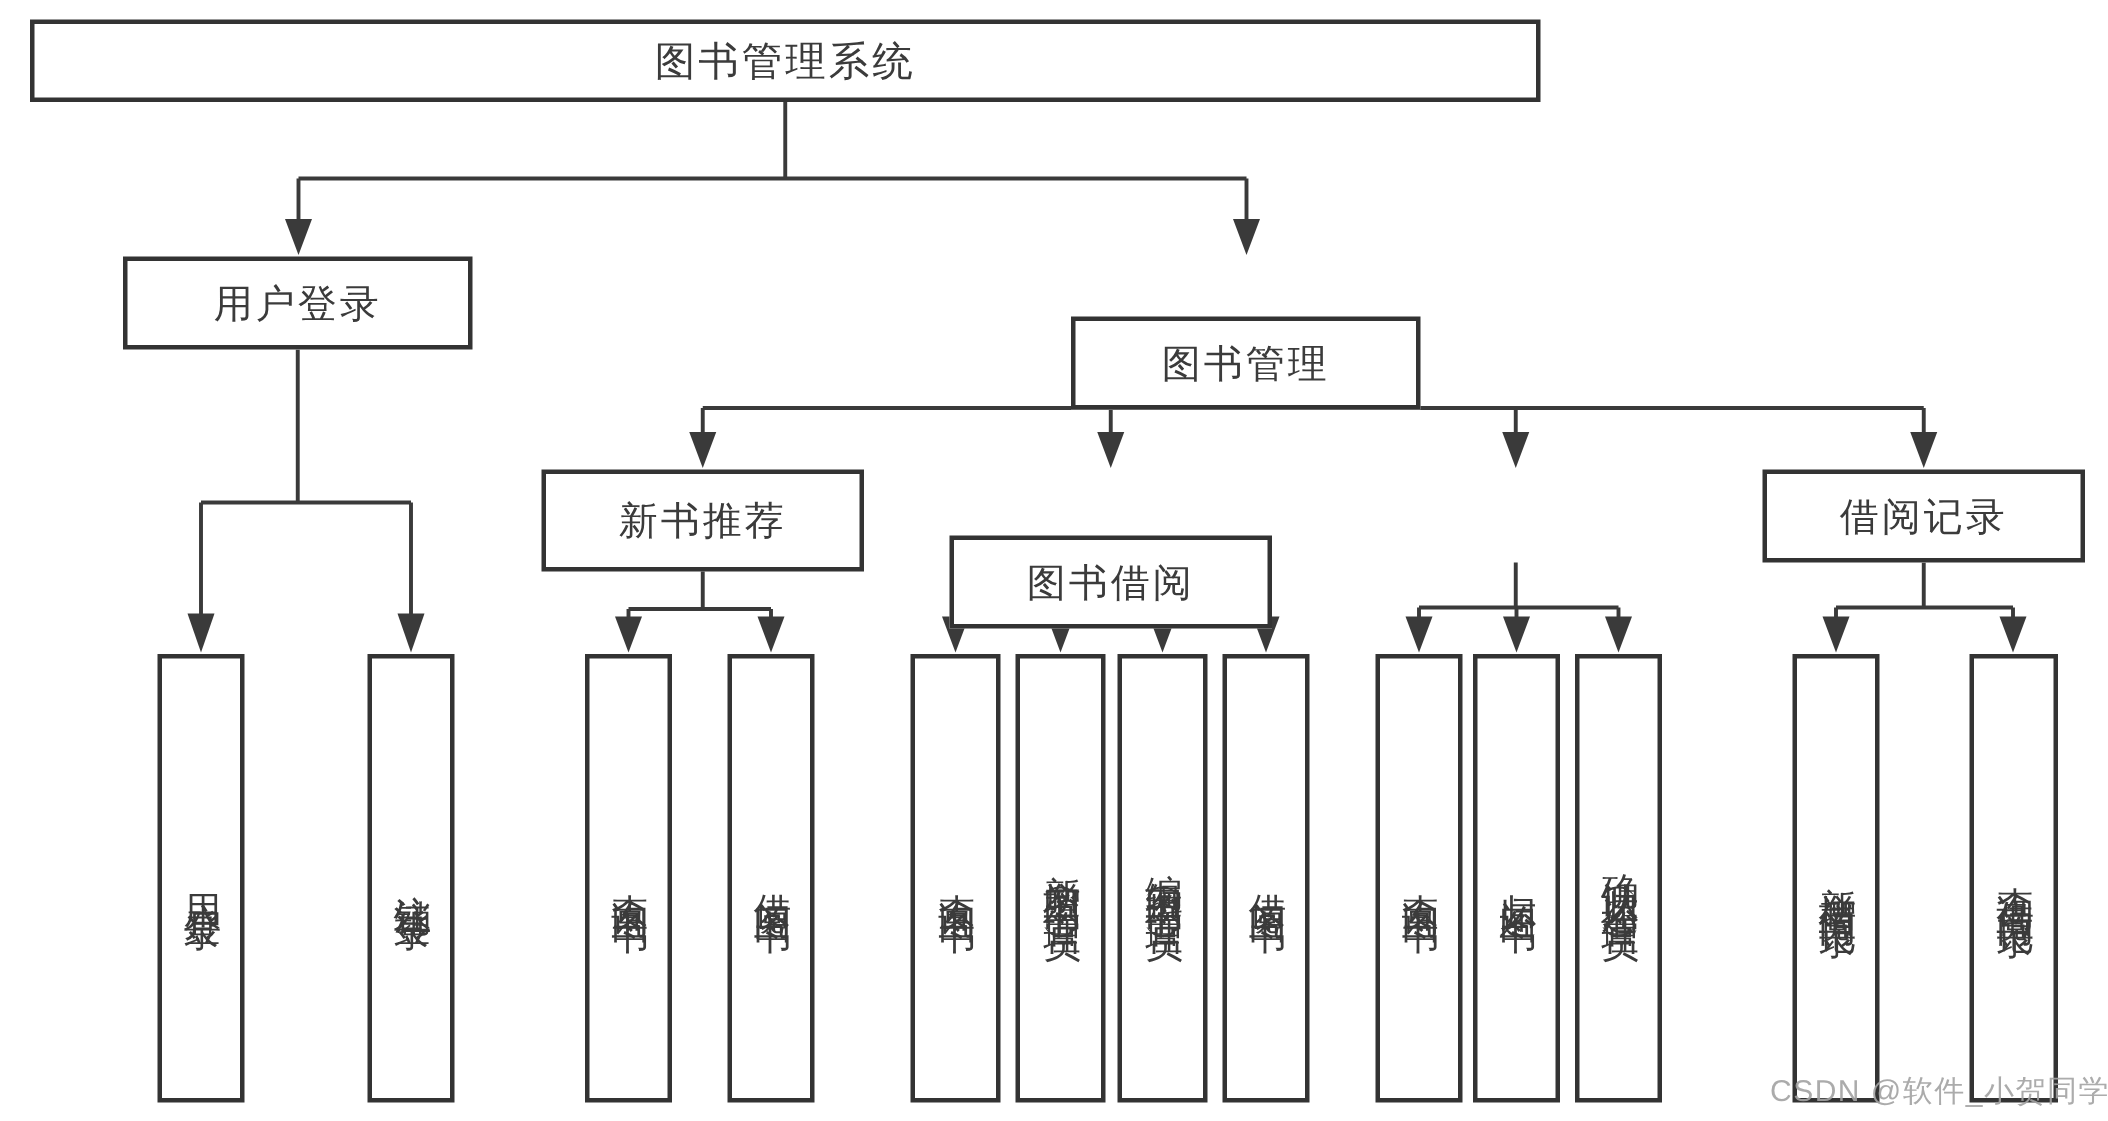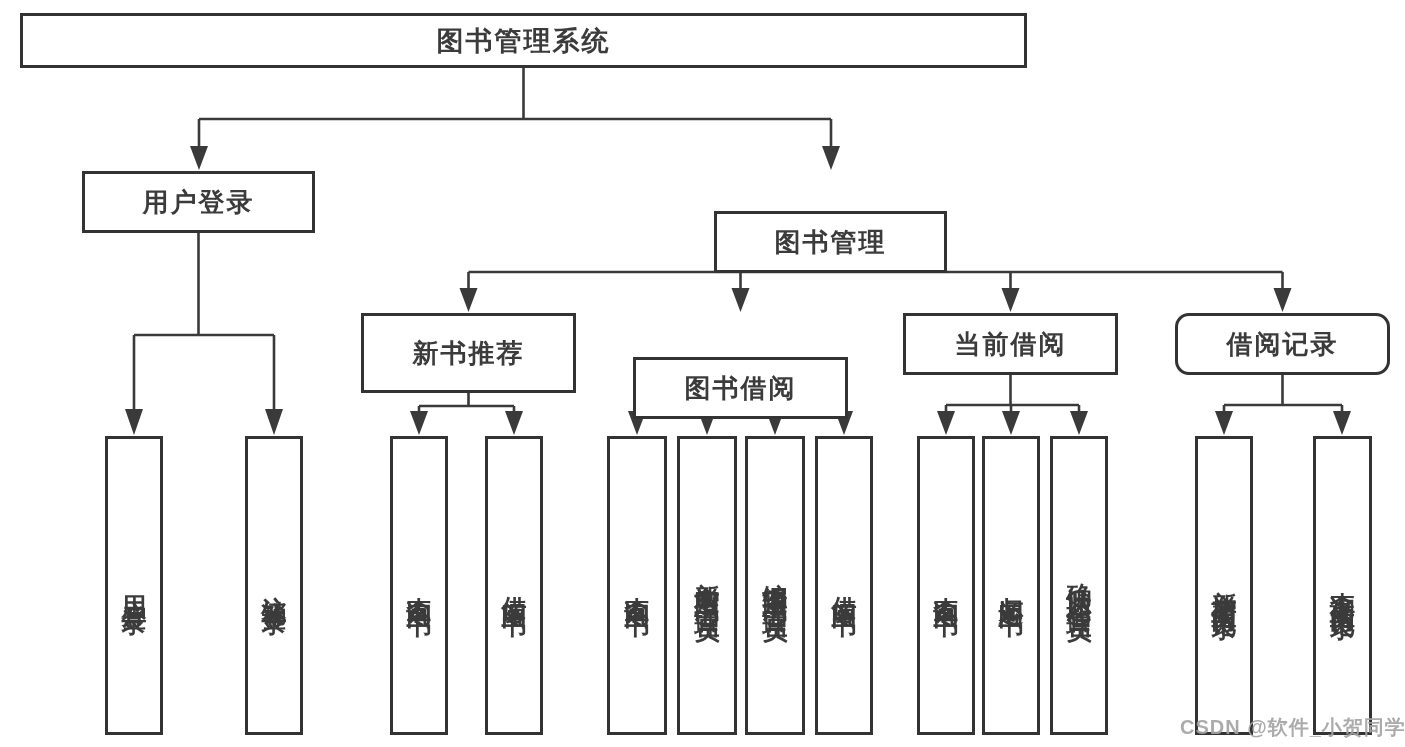--- a/index.html
+++ b/index.html
@@ -13,21 +13,20 @@
   body{
     background:var(--background);
     font-family:"Liberation Sans","DejaVu Sans",sans-serif;
   }
   #stage{
     position:relative;
     width:1405px;
     height:747px;
     background:var(--background);
     overflow:hidden;
-    font-weight:bold;
   }
   #connector-layer{
     position:absolute;
     left:0;top:0;
     width:1405px;height:747px;
   }
   #connector-layer path{
     fill:none;
     stroke:var(--line);
     stroke-width:2.6;
@@ -56,24 +55,24 @@
     text-orientation:mixed;
     font-size:25px;
     line-height:1;
     letter-spacing:5px;
   }
   
   #n-root{left:20px;top:13px;width:1007px;height:55px;}
   #n-root .hlabel{font-size:27px;}
   #n-user-login{left:82px;top:171px;width:233px;height:62px;}
   #n-book-mgmt{left:714px;top:171px;width:233px;height:62px;margin-top:40px;}
-  #n-new-book{left:361px;top:313px;width:215px;height:80px;}
+  #n-new-book{left:361px;top:313px;width:215px;height:68px;}
   #n-book-borrow{left:633px;top:313px;width:215px;height:62px;margin-top:44px;}
   #n-current-borrow{left:903px;top:313px;width:215px;height:62px;}
-  #n-borrow-records{left:1175px;top:313px;width:215px;height:62px;border-radius:14px;}
+  #n-borrow-records{left:1175px;top:313px;width:215px;height:62px;}
   .leaf{top:436px;height:299px;}
   #l-user-login{left:105px;width:58px;}
   #l-logout{left:245px;width:58px;}
   #l-query-a{left:390px;width:58px;}
   #l-borrow-a{left:485px;width:58px;}
   #l-query-b{left:607px;width:60px;}
   #l-add-admin{left:677px;width:60px;}
   #l-edit-admin{left:745px;width:60px;}
   #l-borrow-b{left:815px;width:58px;}
   #l-query-c{left:917px;width:58px;}
@@ -151,23 +150,20 @@
   <div class="box" id="n-book-mgmt">
     <span class="hlabel">图书管理</span>
   </div>
 
   <div class="box" id="n-new-book">
     <span class="hlabel">新书推荐</span>
   </div>
   <div class="box" id="n-book-borrow">
     <span class="hlabel">图书借阅</span>
   </div>
-  <div class="box" id="n-current-borrow">
-    <span class="hlabel">当前借阅</span>
-  </div>
   <div class="box" id="n-borrow-records">
     <span class="hlabel">借阅记录</span>
   </div>
 
   <div class="box leaf" id="l-user-login">
     <span>用户登录</span>
   </div>
   <div class="box leaf" id="l-logout">
     <span>注销登录</span>
   </div>

